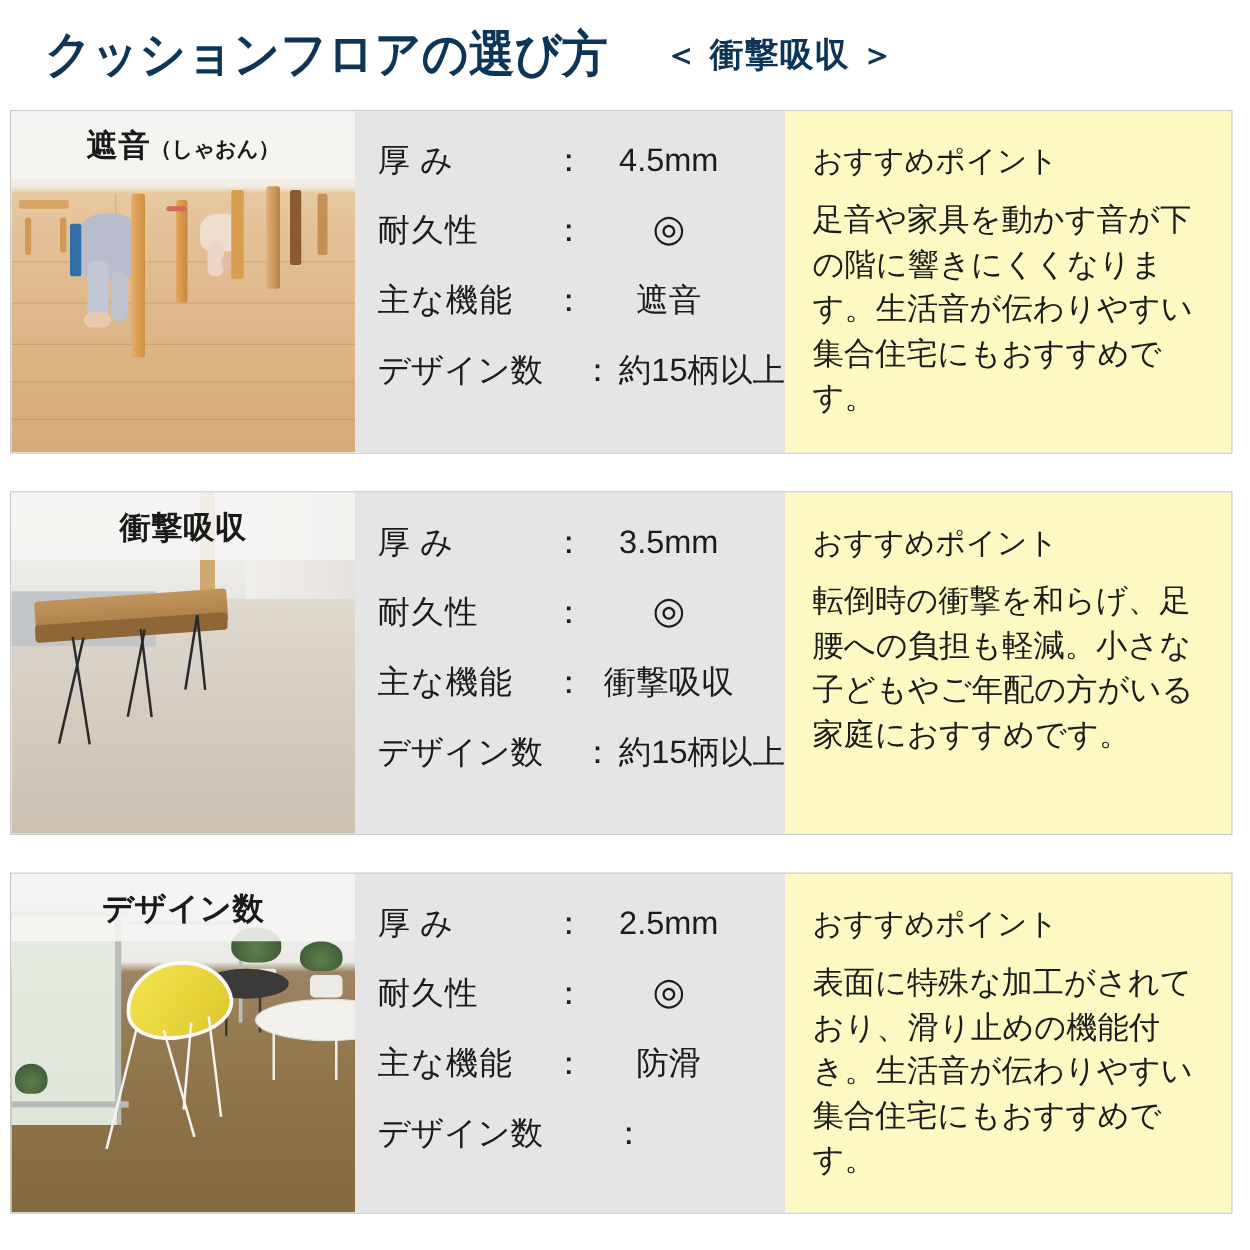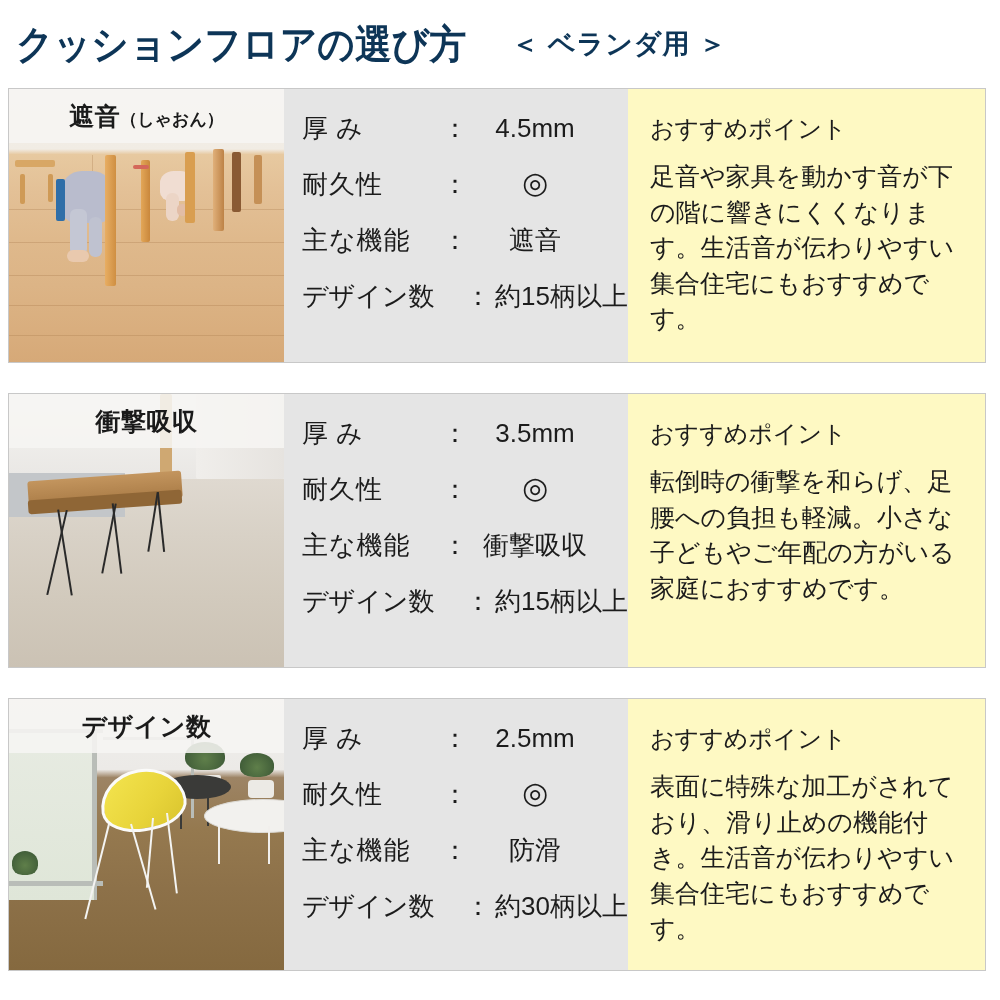--- a/index.html
+++ b/index.html
@@ -19,21 +19,21 @@
     background: #ffffff;
   }
 
   
   .title-bar {
     position: absolute;
     left: 0; top: 0;
     width: 1000px; height: 88px;
     display: flex;
     align-items: center;
-    padding-left: 16px;
+    padding-left: 36px;
     white-space: nowrap;
   }
   .title-main {
     font-size: 40px;
     font-weight: bold;
     color: #0d3557;
     letter-spacing: 0px;
     transform: scaleX(0.92);
     transform-origin: left center;
     line-height: 1;
@@ -266,21 +266,21 @@
     letter-spacing: 0px;
   }
 </style>
 </head>
 <body>
 
 <div id="page">
 
   <div class="title-bar">
     <span class="title-main">クッションフロアの選び方</span>
-    <span class="title-sub">＜ ベランダ用 ＞</span>
+    <span class="title-sub">＜ 衝撃吸収 ＞</span>
   </div>
 
   <div class="card" id="card-0">
 
     <div class="photo">
       <div class="scene-wood">
         <div class="plank" style="top:44%"></div>
         <div class="plank" style="top:56%"></div>
         <div class="plank" style="top:68%"></div>
         <div class="plank" style="top:79%"></div>
@@ -440,21 +440,20 @@
         <span class="spec-value mark">◎</span>
       </div>
       <div class="spec-row">
         <span class="spec-label wide2">主な機能</span>
         <span class="spec-colon">：</span>
         <span class="spec-value">防滑</span>
       </div>
       <div class="spec-row">
         <span class="spec-label full">デザイン数</span>
         <span class="spec-colon">：</span>
-        <span class="spec-value lastval">約30柄以上</span>
       </div>
     </div>
 
     <div class="desc">
       <div class="desc-head">おすすめポイント</div>
       <div class="desc-body">表面に特殊な加工がされており、滑り止めの機能付き。生活音が伝わりやすい集合住宅にもおすすめです。</div>
     </div>
   </div>
 
 </div>

